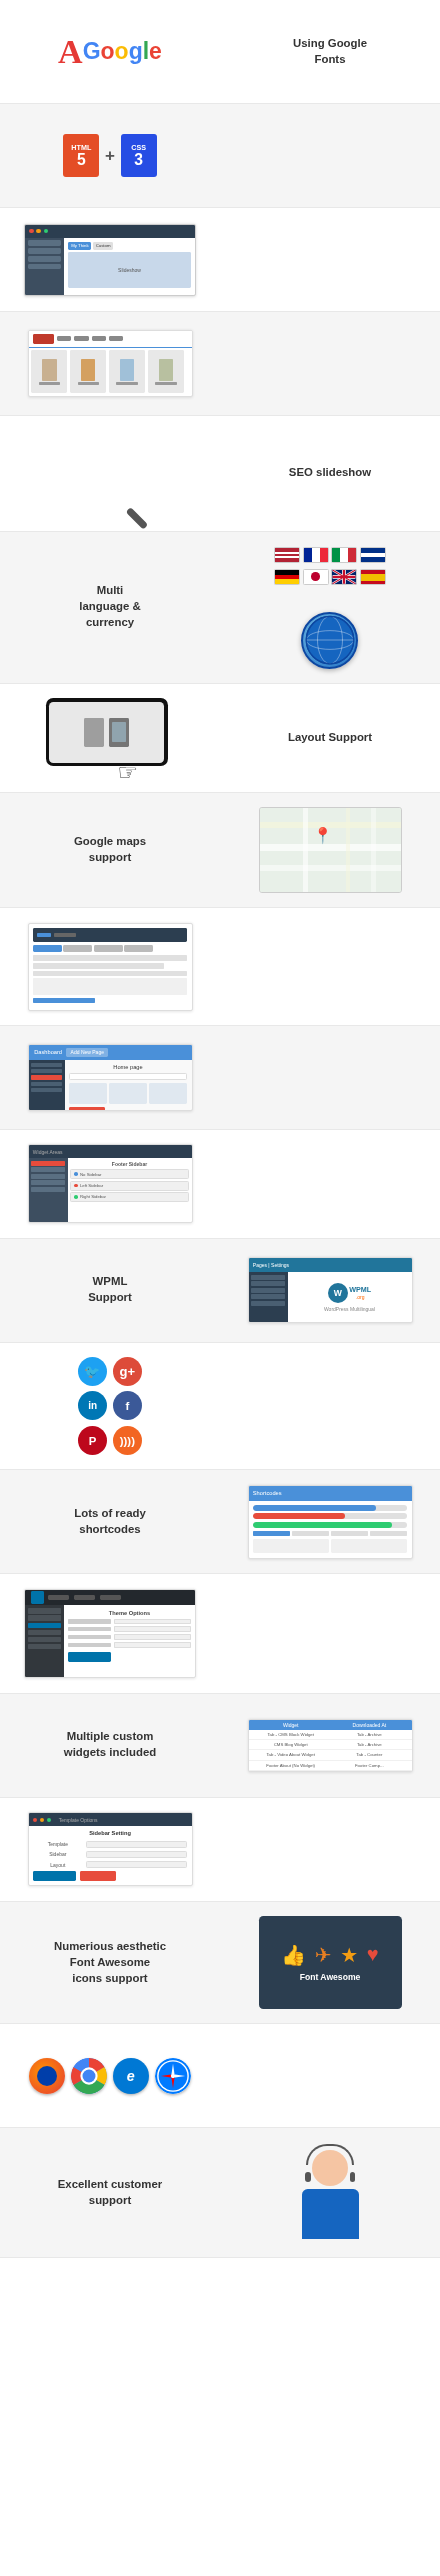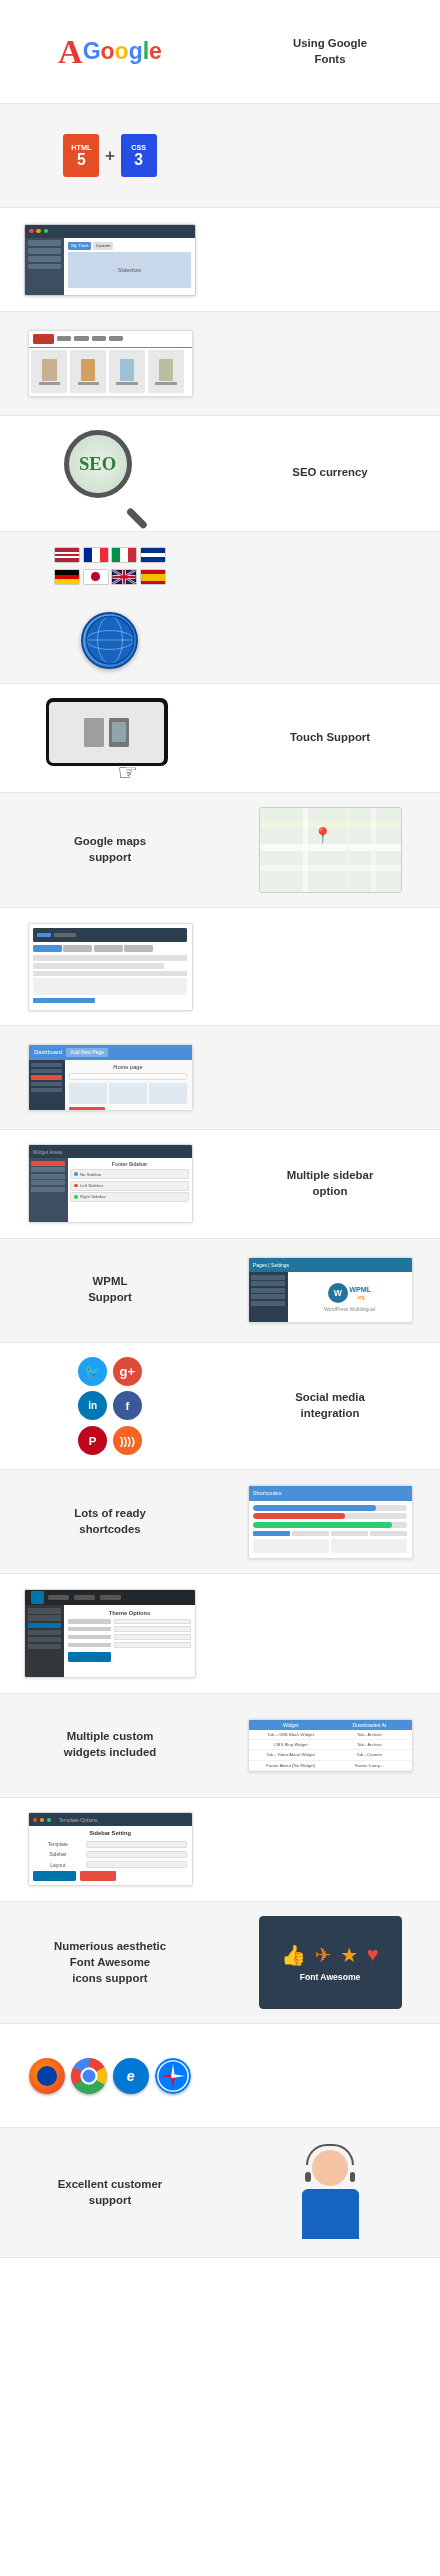--- a/index.html
+++ b/index.html
@@ -861,32 +861,32 @@
           <div class="product-label"></div>
         </div>
       </div>
     </div>
   </div>
 </div>
 
 <div class="feature-row bg-white">
   <div class="left-cell">
     <div class="magnifier" style="width:93px;height:86px;position:relative;">
-      <div class="mag-circle" style="width:68px;height:68px;top:0;left:0;">
-        <span style="font-size:18.6px;font-weight:bold;color:#2e7d32;font-family:serif;z-index:1;position:relative;">SEO</span>
-      </div>
       <div style="position:absolute;bottom:3.6px;right:3.6px;width:25px;height:7.2px;background:#555;border-radius:3.6px;transform:rotate(45deg);transform-origin:left center;"></div>
     </div>
   </div>
   <div class="right-cell">
-    <span class="feature-label">SEO currency</span>
+    <span class="feature-label">SEO slideshow</span>
   </div>
 </div>
 
 <div class="feature-row alt">
+  <div class="left-cell">
+    <span class="feature-label">Multi<br>language &amp;<br>currency</span>
+  </div>
   <div class="right-cell">
     <div style="display:flex;flex-direction:column;align-items:center;gap:4.3px;">
       <div class="flags-grid">
         <div class="flag flag-us"></div>
         <div class="flag flag-fr"></div>
         <div class="flag flag-it"></div>
         <div class="flag" style="background:linear-gradient(180deg,#003087 33%,white 33%,white 66%,#003087 66%);"></div>
         <div class="flag flag-de"></div>
         <div class="flag flag-jp"></div>
         <div class="flag flag-gb" style="background:#012169;position:relative;overflow:hidden;">
@@ -925,21 +925,21 @@
           <div style="width:20px;height:29px;background:#9e9e9e;border-radius:1.4px;"></div>
           <div style="width:20px;height:29px;background:#757575;border-radius:1.4px;display:flex;align-items:center;justify-content:center;">
             <div style="width:14.3px;height:20px;background:#90a4ae;border-radius:0.7px;"></div>
           </div>
         </div>
       </div>
       <div style="position:absolute;bottom:-8.6px;left:72px;font-size:23px;color:#333;">☞</div>
     </div>
   </div>
   <div class="right-cell">
-    <span class="feature-label">Touch Support</span>
+    <span class="feature-label">Layout Support</span>
   </div>
 </div>
 
 <div class="feature-row alt">
   <div class="left-cell">
     <span class="feature-label">Google maps<br>support</span>
   </div>
   <div class="right-cell">
     <div class="map-mockup">
       <div style="position:absolute;top:0;left:0;right:0;bottom:0;background:#e8f0e8;"></div>
@@ -1033,23 +1033,20 @@
             </div>
             <div class="sm-widget-item">
               <div class="sm-widget-dot" style="background:#2ecc71;"></div>
               <span class="sm-widget-label">Right Sidebar</span>
             </div>
           </div>
         </div>
       </div>
     </div>
   </div>
-  <div class="right-cell">
-    <span class="feature-label">Multiple sidebar<br>option</span>
-  </div>
 </div>
 
 <div class="feature-row alt">
   <div class="left-cell">
     <span class="feature-label">WPML<br>Support</span>
   </div>
   <div class="right-cell">
     <div class="wpml-mockup">
       <div class="wpml-header">
         <span class="wpml-header-text">Pages | Settings</span>
@@ -1082,23 +1079,20 @@
 <div class="feature-row bg-white">
   <div class="left-cell">
     <div class="social-icons">
       <div class="social-icon si-twitter">🐦</div>
       <div class="social-icon si-google">g+</div>
       <div class="social-icon si-linkedin" style="font-size:10px;font-weight:bold;">in</div>
       <div class="social-icon si-facebook" style="font-size:11.4px;">f</div>
       <div class="social-icon si-pinterest" style="font-size:11.4px;font-weight:bold;">P</div>
       <div class="social-icon si-rss" style="font-size:11.4px;">))))</div>
     </div>
-  </div>
-  <div class="right-cell">
-    <span class="feature-label">Social media<br>integration</span>
   </div>
 </div>
 
 <div class="feature-row alt">
   <div class="left-cell">
     <span class="feature-label">Lots of ready<br>shortcodes</span>
   </div>
   <div class="right-cell">
     <div class="shortcode-mockup">
       <div class="sc-header">

